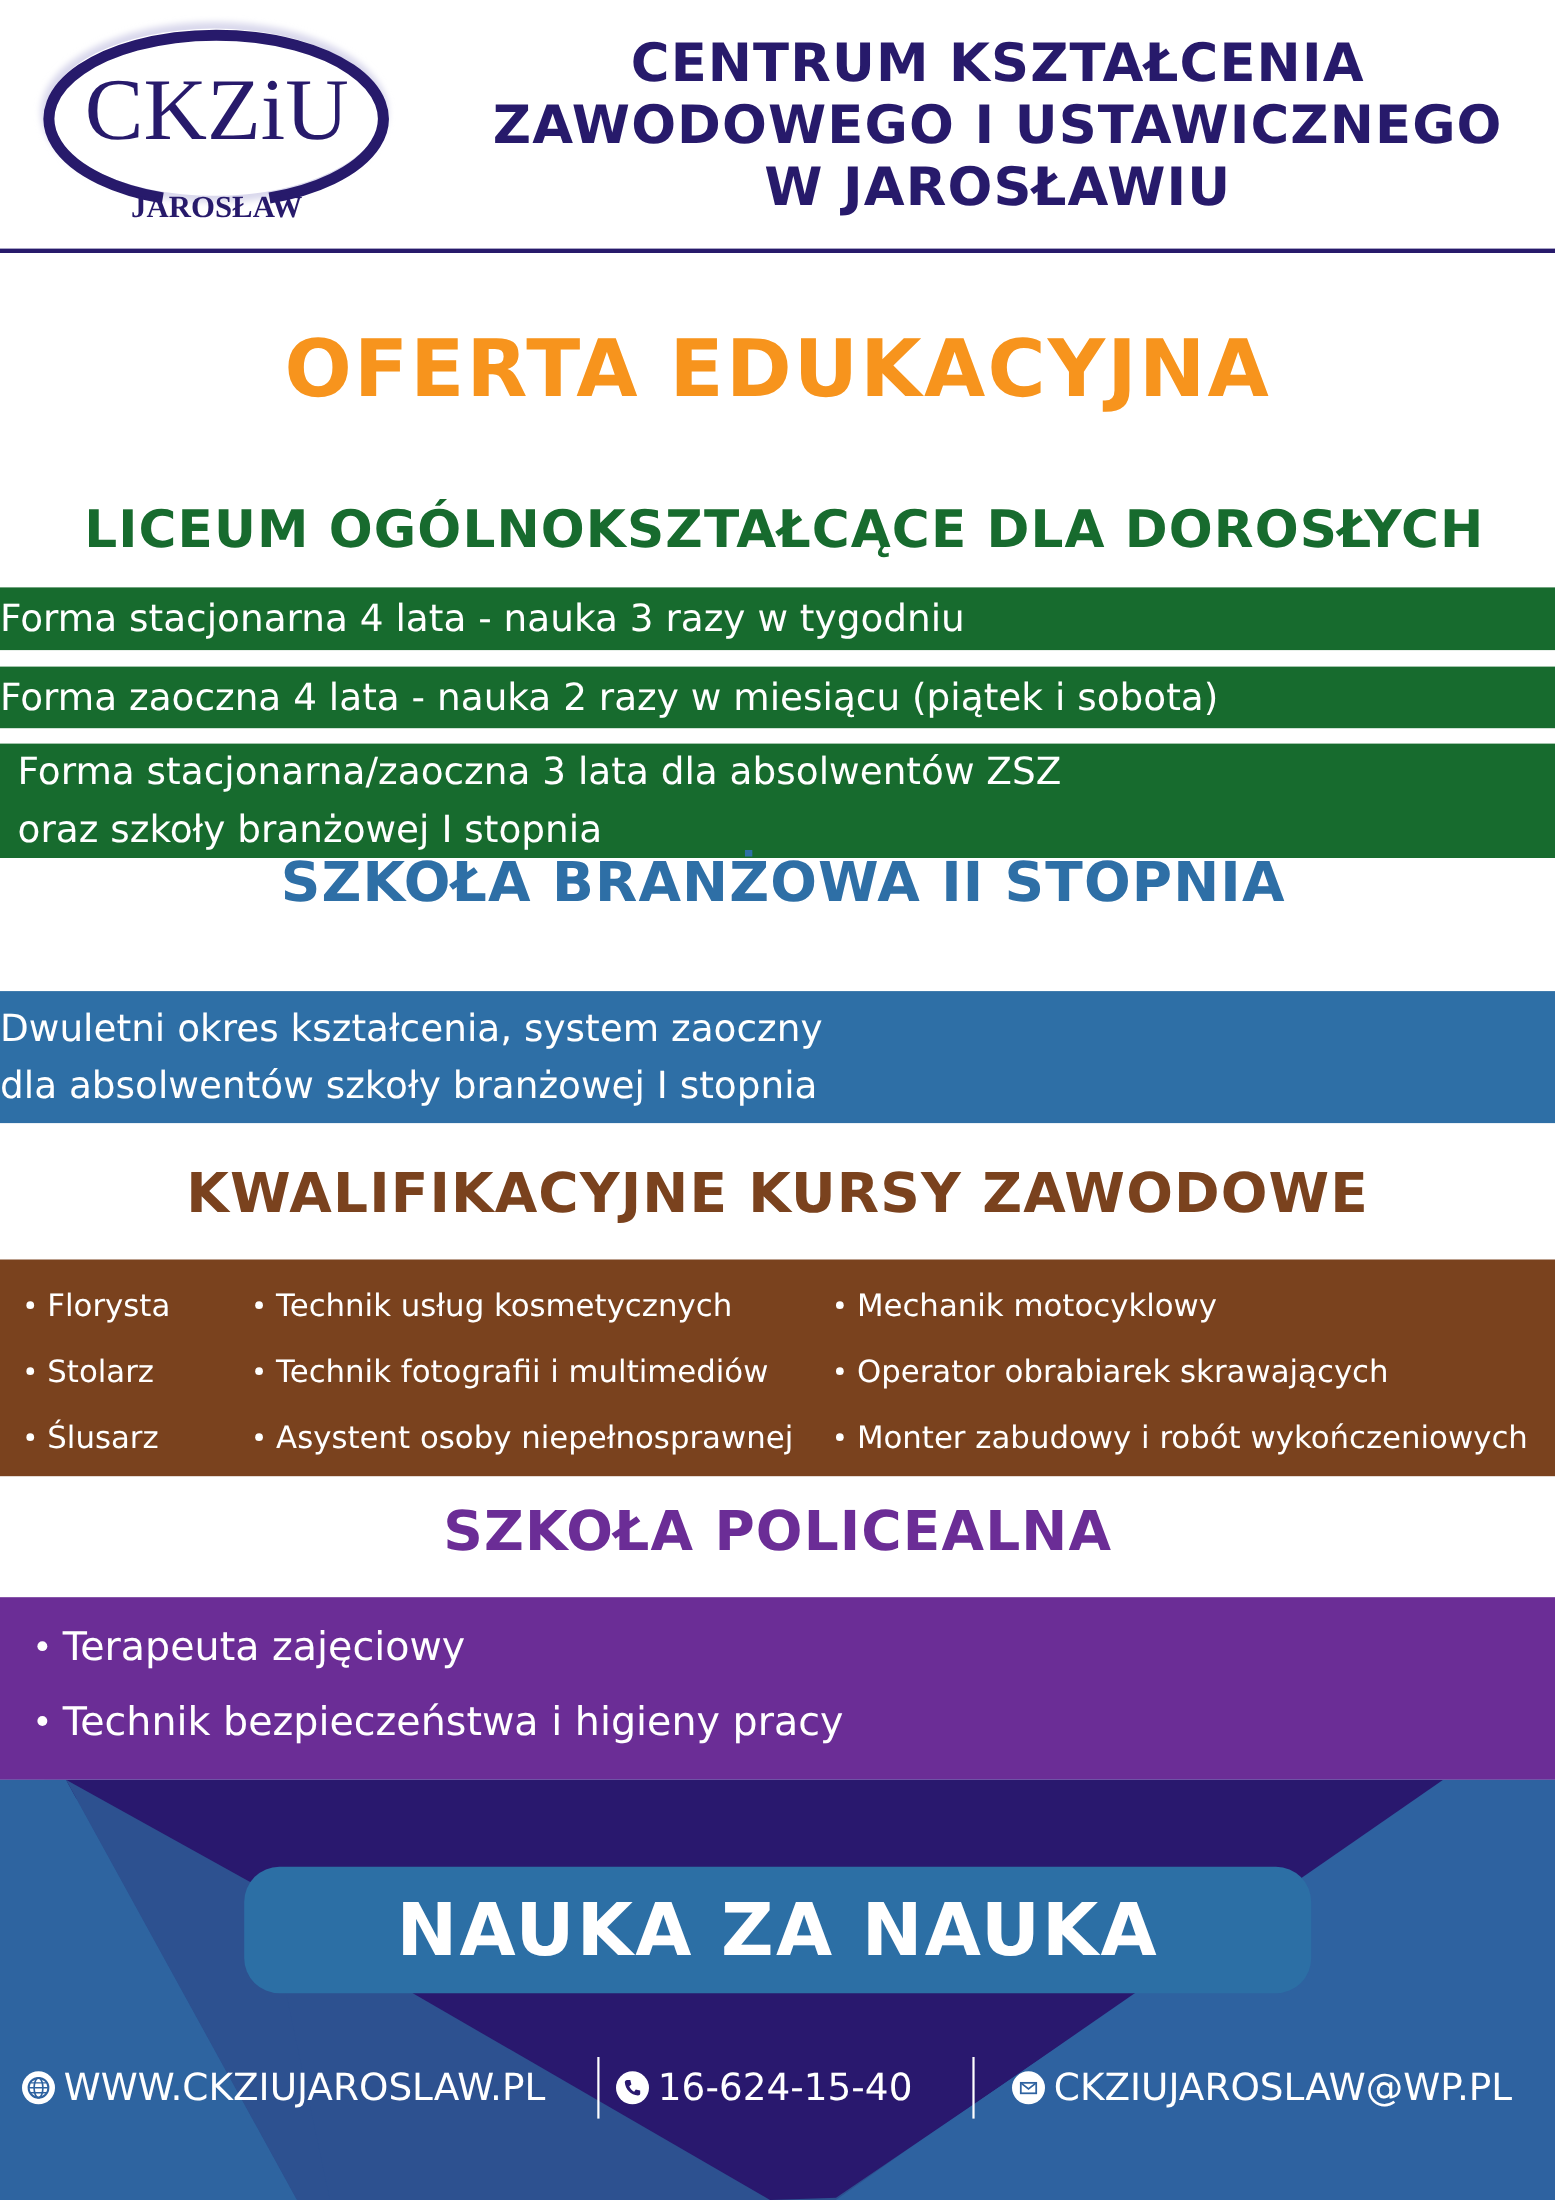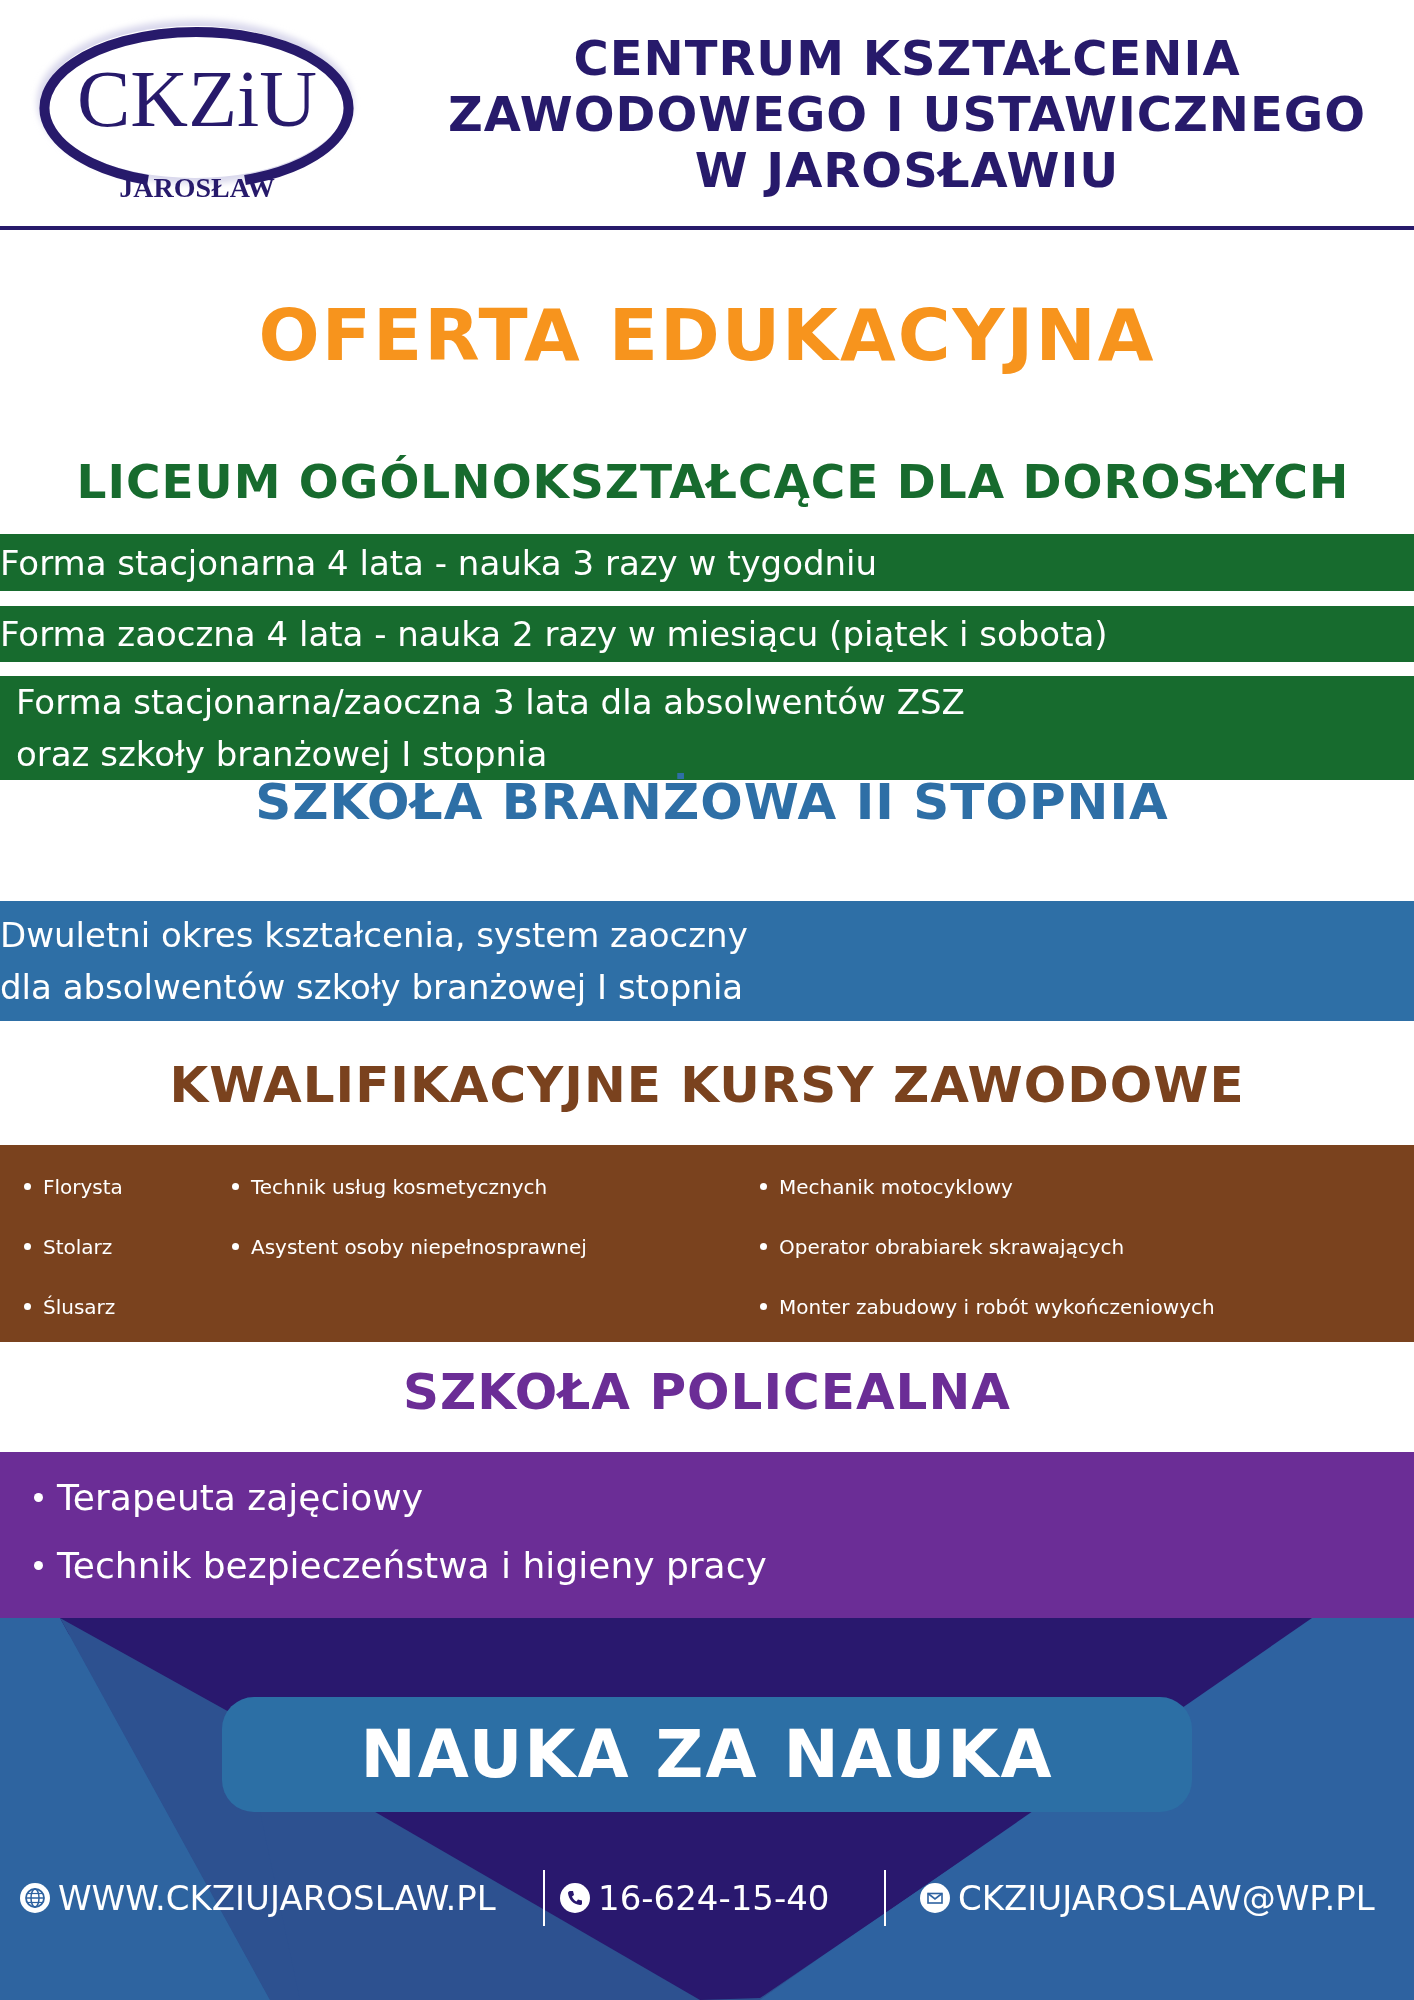--- a/index.html
+++ b/index.html
@@ -42,21 +42,21 @@
     display: flex; flex-direction: column; justify-content: center; align-items: flex-start;
   }
   .bar div { white-space: nowrap; line-height: 52px; }
   .green { background: #176b2e; }
   .g1 { top: 534px; height: 57px; }
   .g2 { top: 606px; height: 56px; }
   .g3 { top: 676px; height: 104px; padding-left: 16px; }
   .blue { background: #2e6fa6; top: 901px; height: 120px; }
 
   .brown-bar { left: 0; top: 1145px; width: 1414px; height: 197px; background: #7a421e; }
-  .course-col { position: absolute; top: 12px; color: #ffffff; font-family: "DejaVu Sans", sans-serif; font-size: 20px; }
+  .course-col { position: absolute; top: 12px; color: #ffffff; font-family: "DejaVu Sans", sans-serif; font-size: 28px; }
   .course-col .item { height: 60px; line-height: 60px; white-space: nowrap; }
   .course-col .bullet { display: inline-block; width: 7px; height: 7px; border-radius: 50%; background: #ffffff; margin-right: 12px; vertical-align: middle; position: relative; top: -2px; }
   .c1 { left: 24px; }
   .c2 { left: 232px; }
   .c3 { left: 760px; }
 
   .purple-bar { left: 0; top: 1452px; width: 1414px; height: 166px; background: #6b2d96; }
   .pol-list { position: absolute; left: 34px; top: 12px; color: #ffffff; font-family: "DejaVu Sans", sans-serif; font-size: 36px; }
   .pol-list .item { height: 68px; line-height: 68px; white-space: nowrap; }
   .pol-list .bullet { display: inline-block; width: 9px; height: 9px; border-radius: 50%; background: #ffffff; margin-right: 14px; vertical-align: middle; position: relative; top: -3px; }
@@ -131,20 +131,21 @@
 
 <div class="abs section-heading h-brown">KWALIFIKACYJNE KURSY ZAWODOWE</div>
 <div class="abs brown-bar">
   <div class="course-col c1">
     <div class="item"><span class="bullet"></span><span>Florysta</span></div>
     <div class="item"><span class="bullet"></span><span>Stolarz</span></div>
     <div class="item"><span class="bullet"></span><span>Ślusarz</span></div>
   </div>
   <div class="course-col c2">
     <div class="item"><span class="bullet"></span><span>Technik usług kosmetycznych</span></div>
+    <div class="item"><span class="bullet"></span><span>Technik fotografii i multimediów</span></div>
     <div class="item"><span class="bullet"></span><span>Asystent osoby niepełnosprawnej</span></div>
   </div>
   <div class="course-col c3">
     <div class="item"><span class="bullet"></span><span>Mechanik motocyklowy</span></div>
     <div class="item"><span class="bullet"></span><span>Operator obrabiarek skrawających</span></div>
     <div class="item"><span class="bullet"></span><span>Monter zabudowy i robót wykończeniowych</span></div>
   </div>
 </div>
 
 <div class="abs section-heading h-purple">SZKOŁA POLICEALNA</div>

